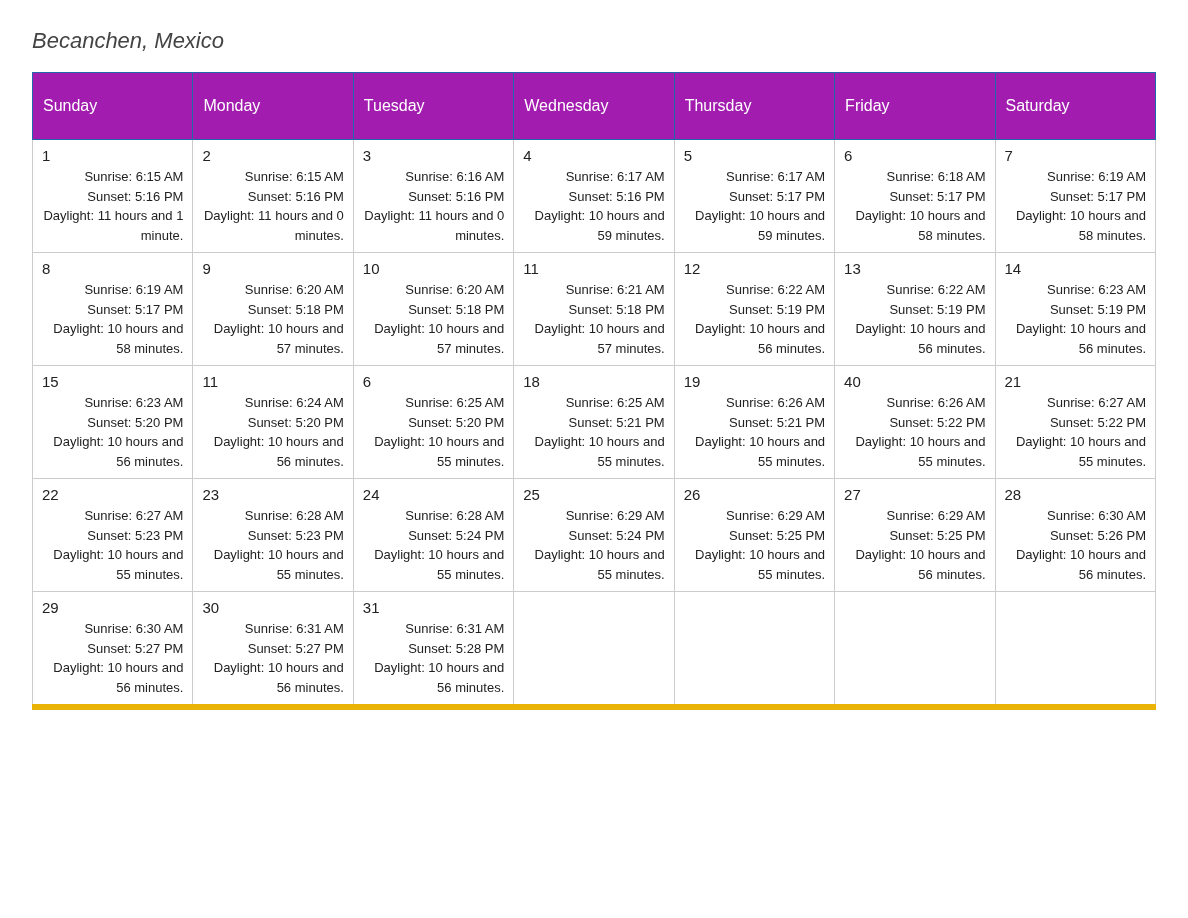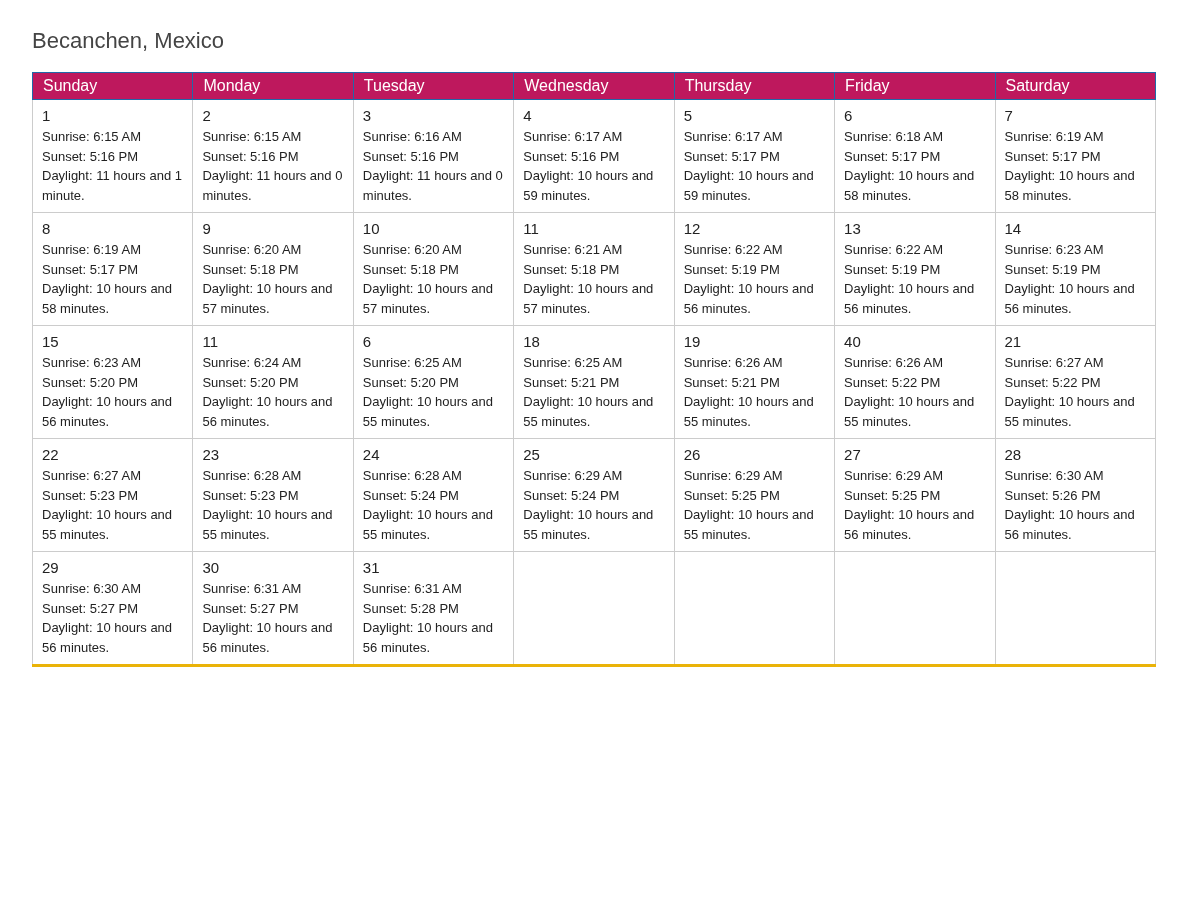--- a/index.html
+++ b/index.html
@@ -31,32 +31,33 @@
       font-size: 52px;
       font-weight: normal;
       color: #1a1a1a;
       line-height: 1.1;
     }
     .title-block h2 {
       font-size: 22px;
       font-weight: normal;
       color: #444;
       margin-top: 4px;
+      font-style: italic;
     }
     .calendar {
       width: 100%;
       border-collapse: collapse;
       border: 1px solid #888;
     }
     .calendar th {
-      background-color: #be185d;
+      background-color: #a21caf;
       color: #fff;
       font-size: 16px;
       font-weight: normal;
-      padding: 4px 10px;
+      padding: 24px 10px;
       text-align: left;
       border: 1px solid #2068a8;
     }
     .calendar td {
       vertical-align: top;
       padding: 7px 9px;
       font-size: 13px;
       color: #222;
       border: 1px solid #ccc;
       width: 14.28%;
@@ -65,23 +66,24 @@
     .day-num {
       font-size: 15px;
       font-weight: normal;
       display: block;
       margin-bottom: 3px;
     }
     .day-info {
       font-size: 13px;
       line-height: 1.5;
       color: #222;
+      text-align: right;
     }
     .calendar tr:last-child td {
-      border-bottom: 3px solid #eab308;
+      border-bottom: 6px solid #eab308;
     }
     .empty-cell {
       background: #fff;
     }
   </style>
 </head>
 <body>
 
 <div class="header">
   <div class="title-block">

